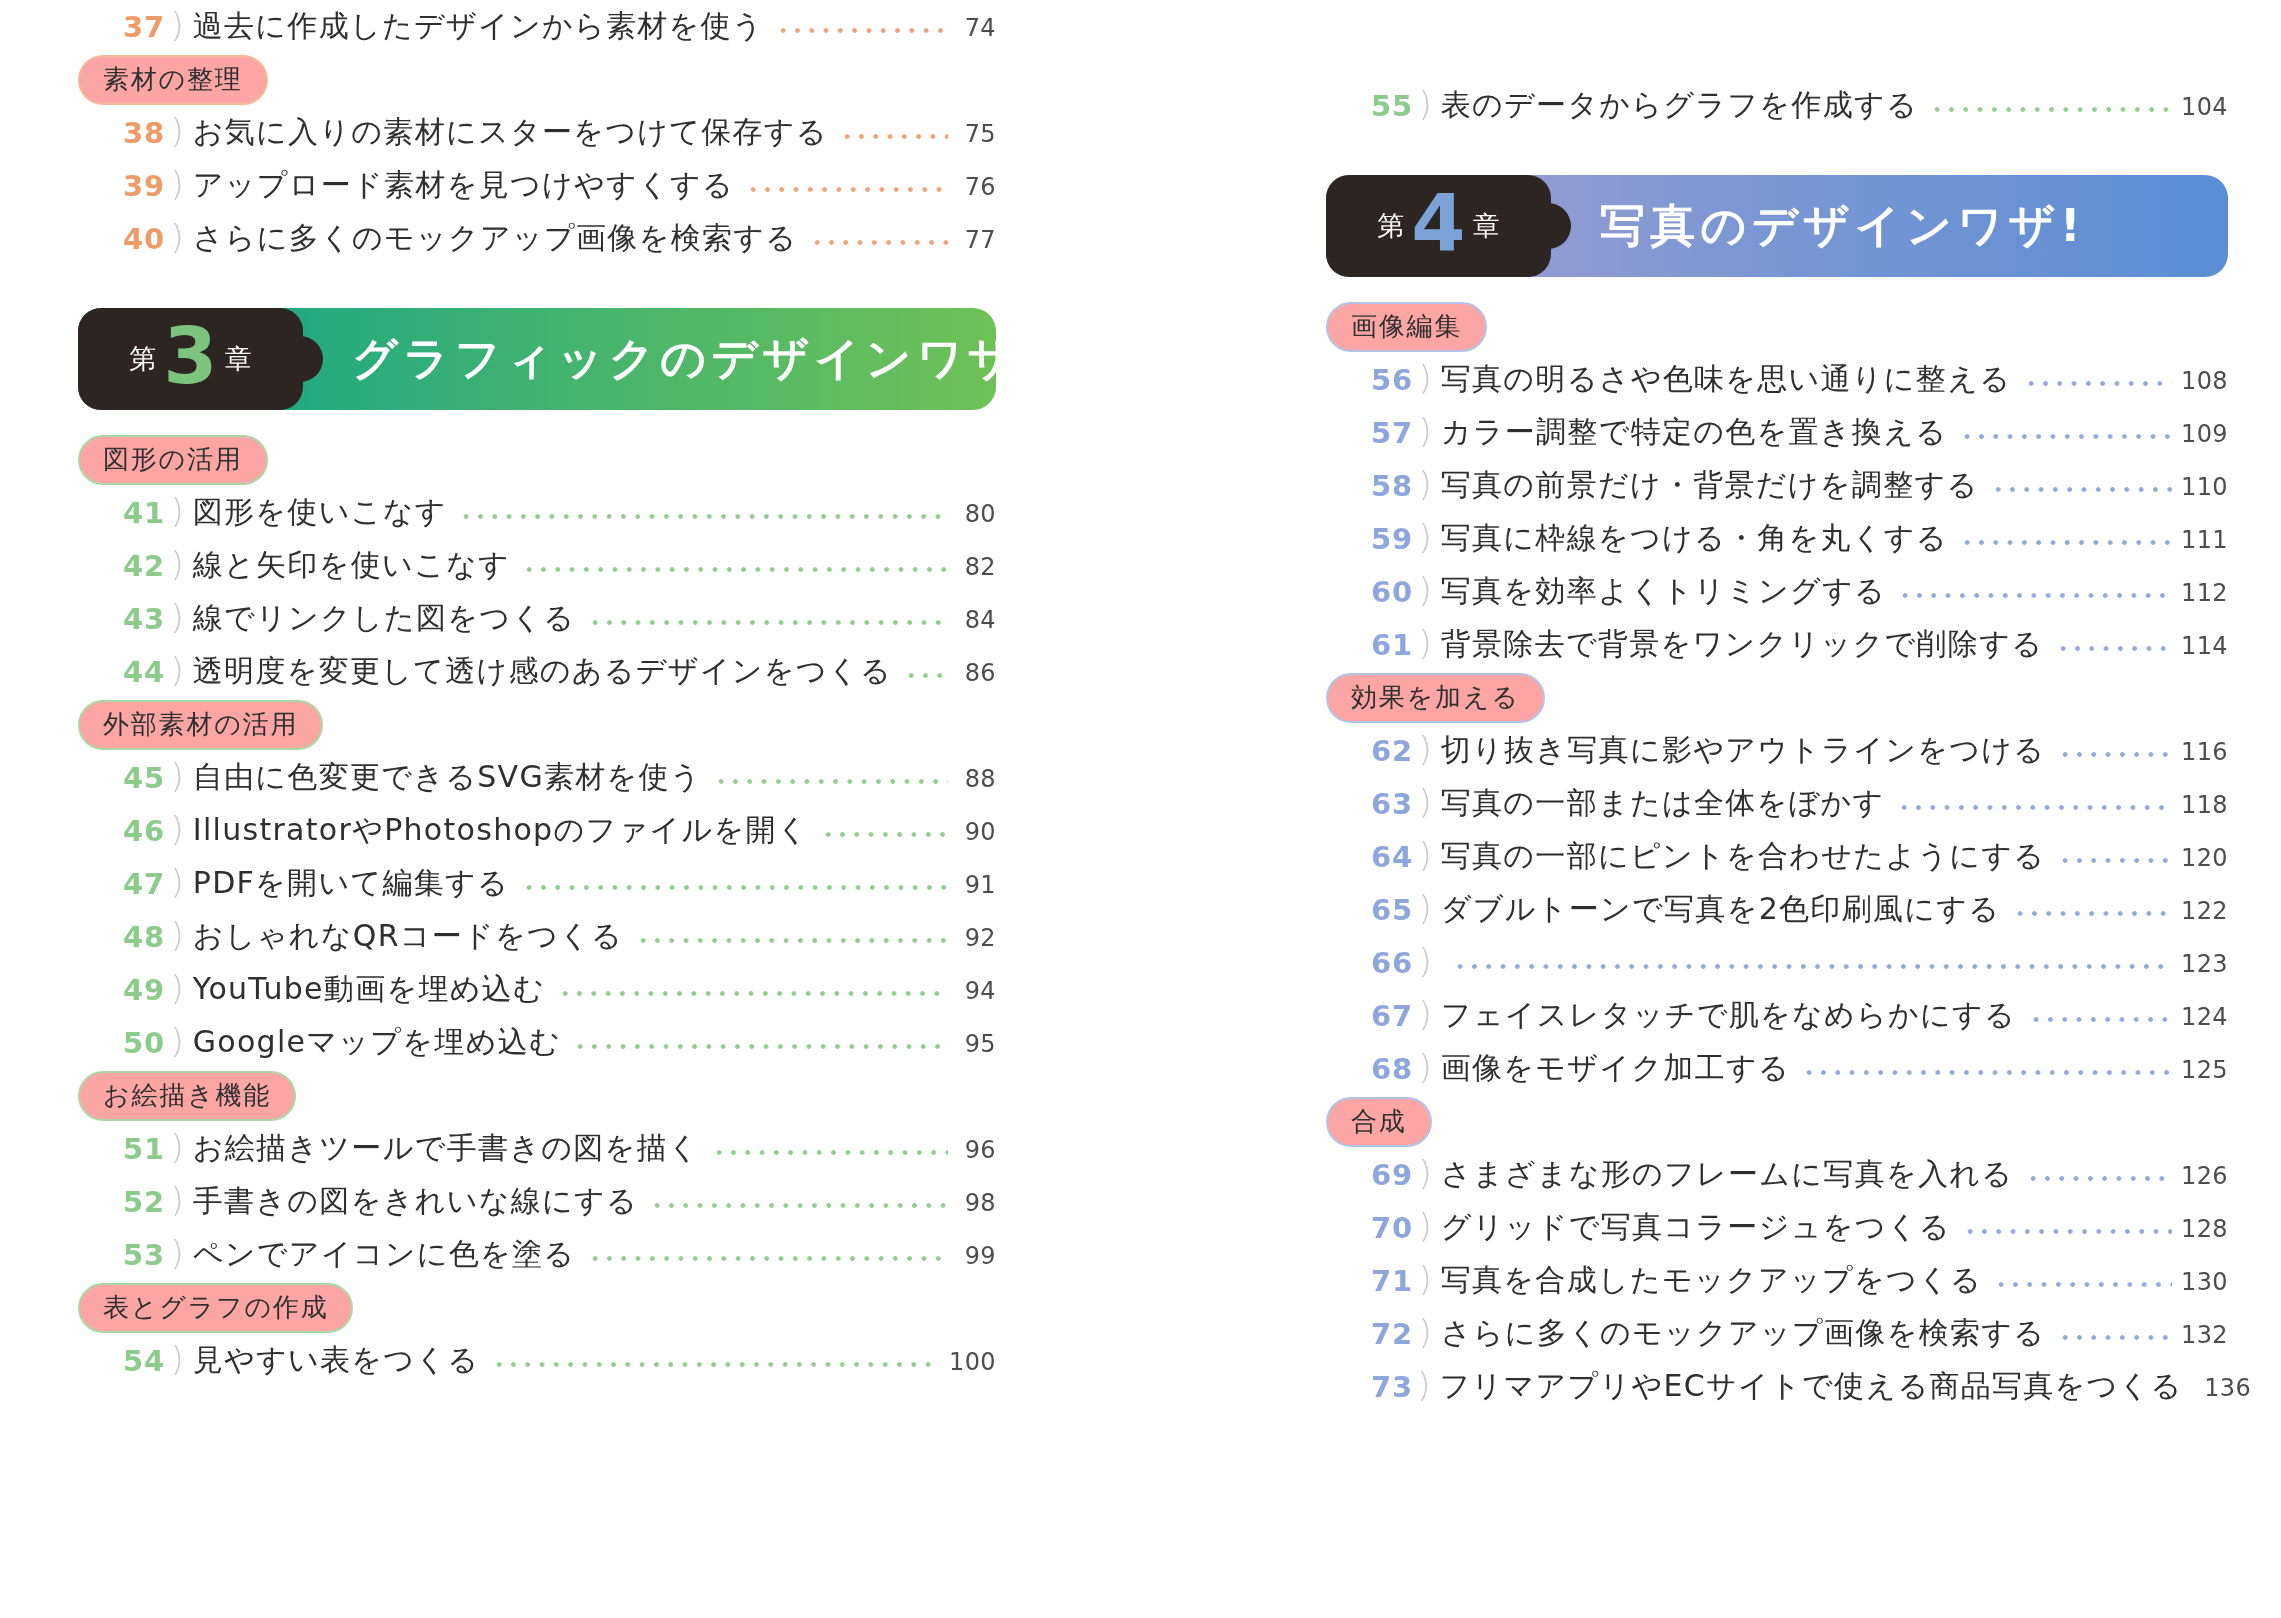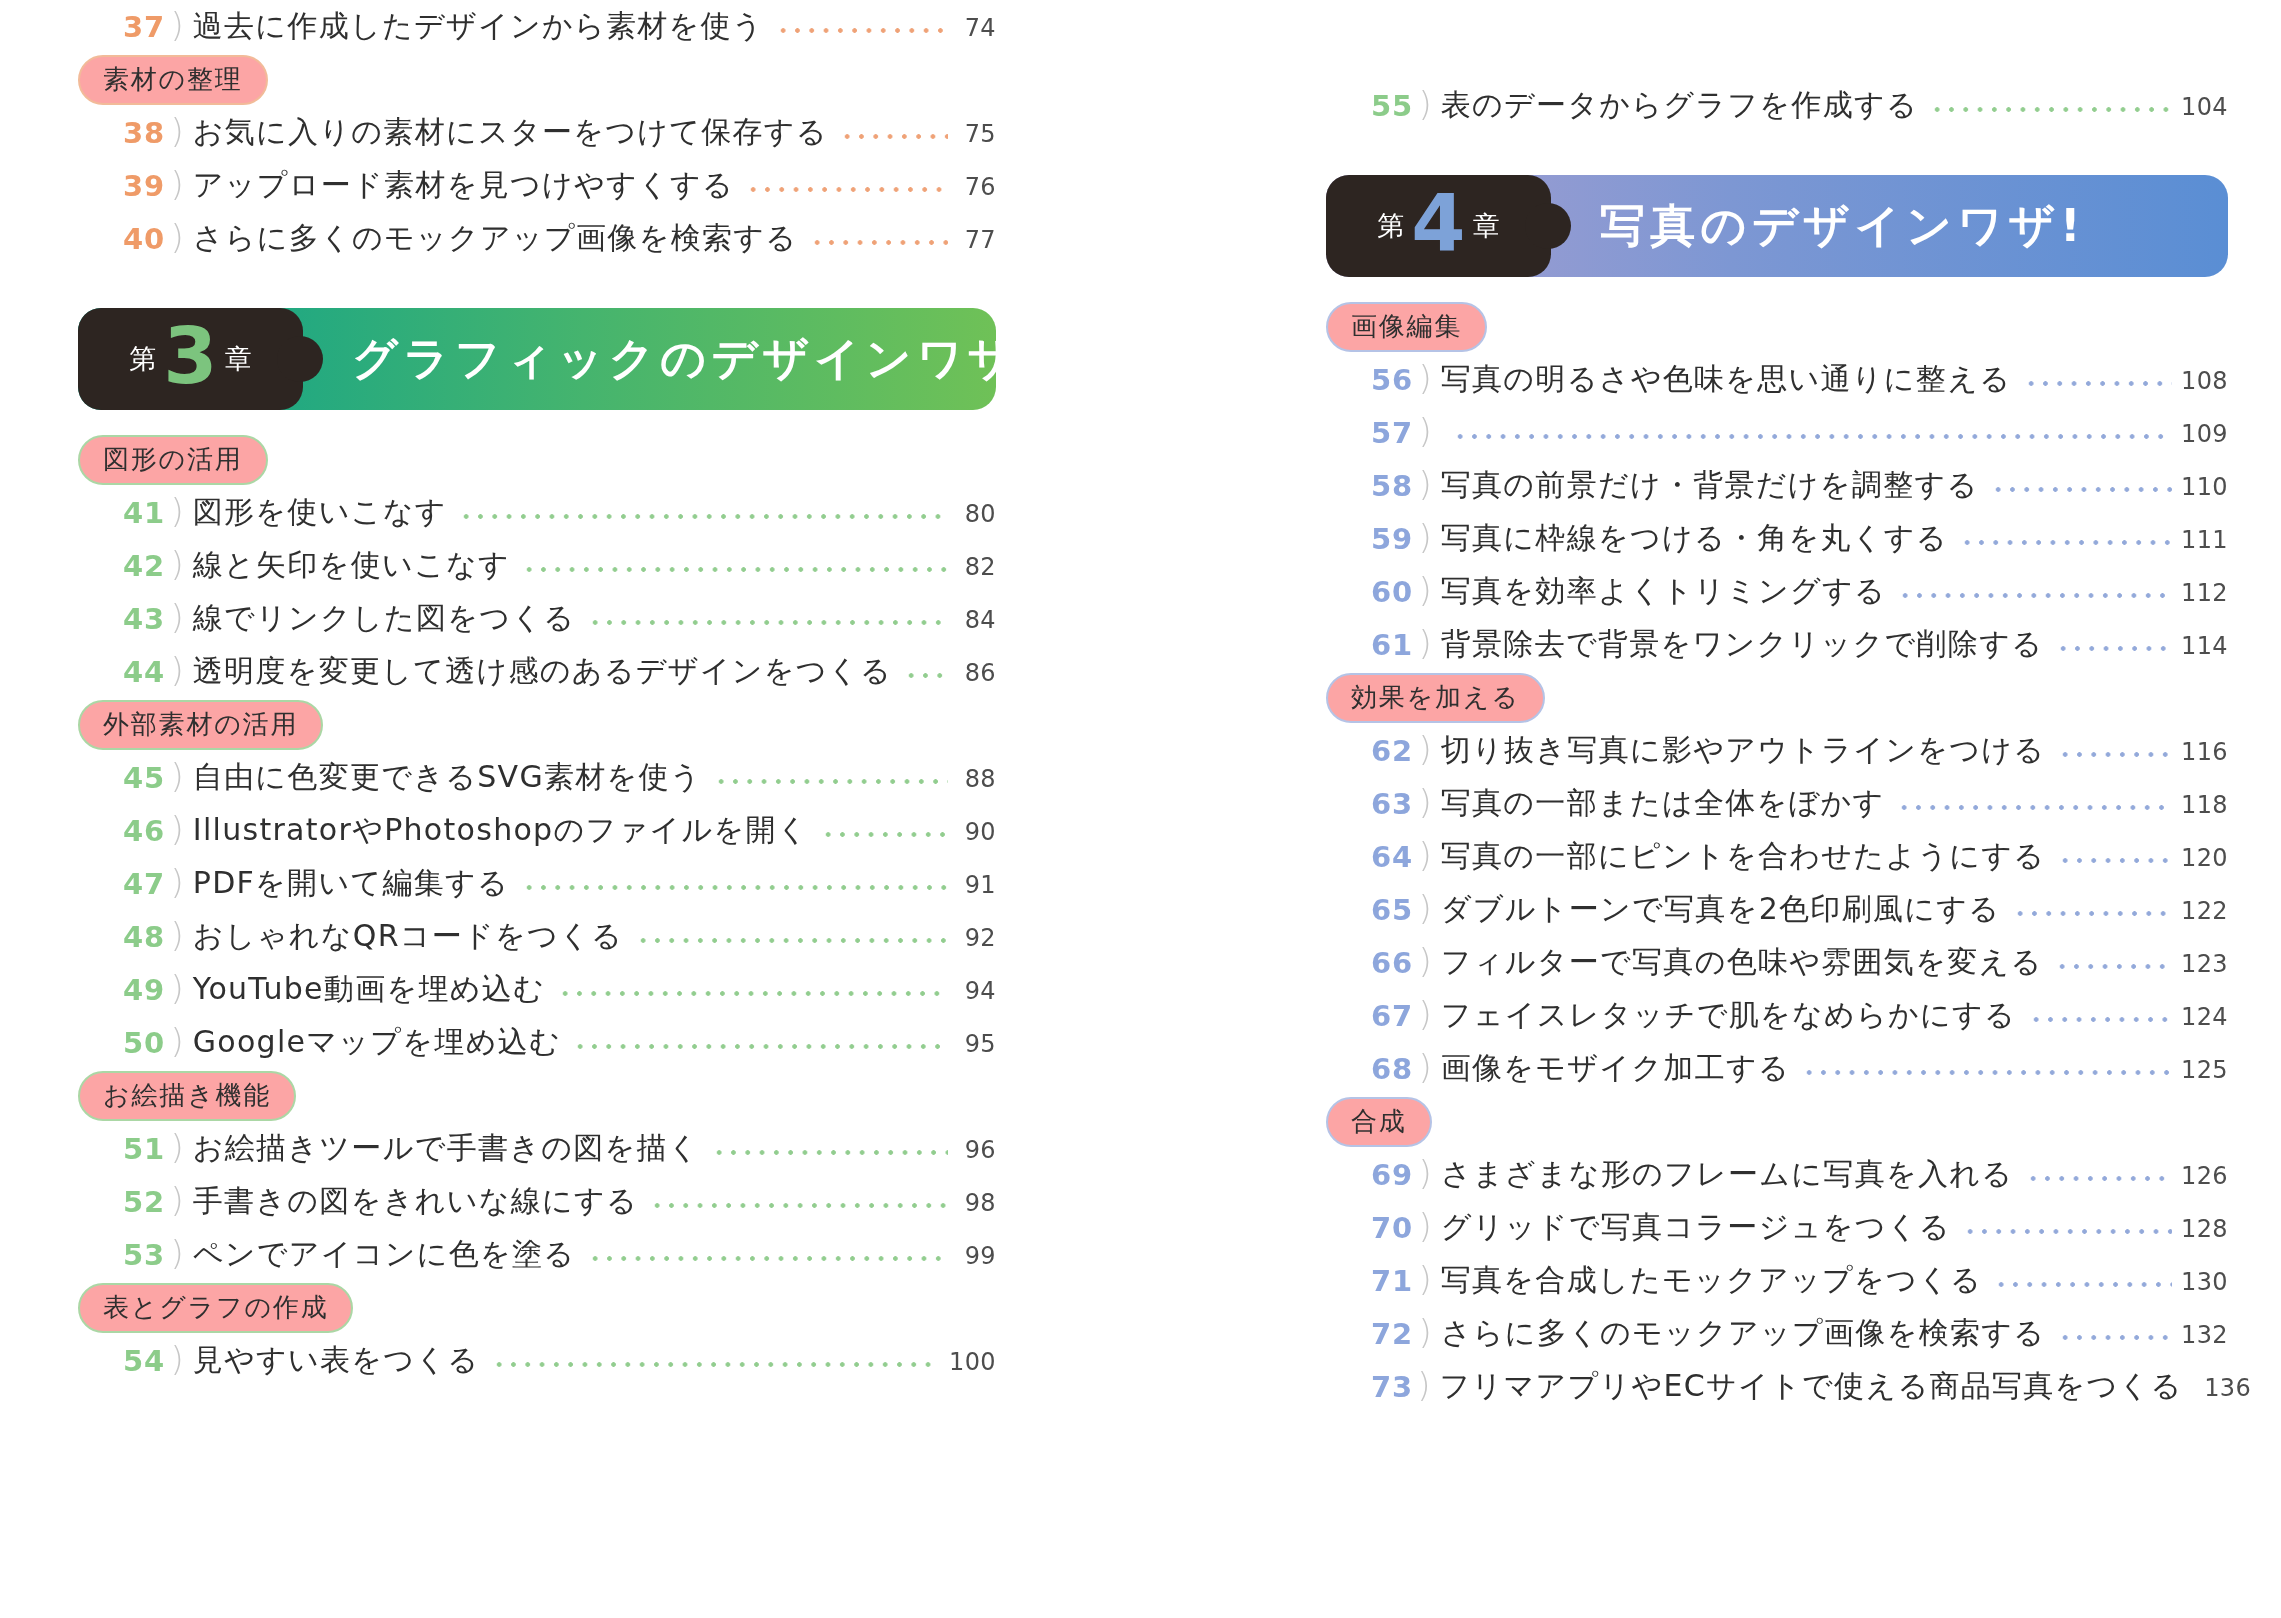--- a/index.html
+++ b/index.html
@@ -267,20 +267,21 @@
     <div class="row item accent-blue">
     <span class="num">56</span>
     <span class="paren">)</span>
     <span class="title">写真の明るさや色味を思い通りに整える</span>
     <span class="dots"></span>
     <span class="pagenum">108</span>
   </div>
     <div class="row item accent-blue">
     <span class="num">57</span>
     <span class="paren">)</span>
+    <span class="title">カラー調整で特定の色を置き換える</span>
     <span class="dots"></span>
     <span class="pagenum">109</span>
   </div>
     <div class="row item accent-blue">
     <span class="num">58</span>
     <span class="paren">)</span>
     <span class="title">写真の前景だけ・背景だけを調整する</span>
     <span class="dots"></span>
     <span class="pagenum">110</span>
   </div>
@@ -332,21 +333,20 @@
     <div class="row item accent-blue">
     <span class="num">65</span>
     <span class="paren">)</span>
     <span class="title">ダブルトーンで写真を2色印刷風にする</span>
     <span class="dots"></span>
     <span class="pagenum">122</span>
   </div>
     <div class="row item accent-blue">
     <span class="num">66</span>
     <span class="paren">)</span>
-    <span class="title">フィルターで写真の色味や雰囲気を変える</span>
     <span class="dots"></span>
     <span class="pagenum">123</span>
   </div>
     <div class="row item accent-blue">
     <span class="num">67</span>
     <span class="paren">)</span>
     <span class="title">フェイスレタッチで肌をなめらかにする</span>
     <span class="dots"></span>
     <span class="pagenum">124</span>
   </div>

